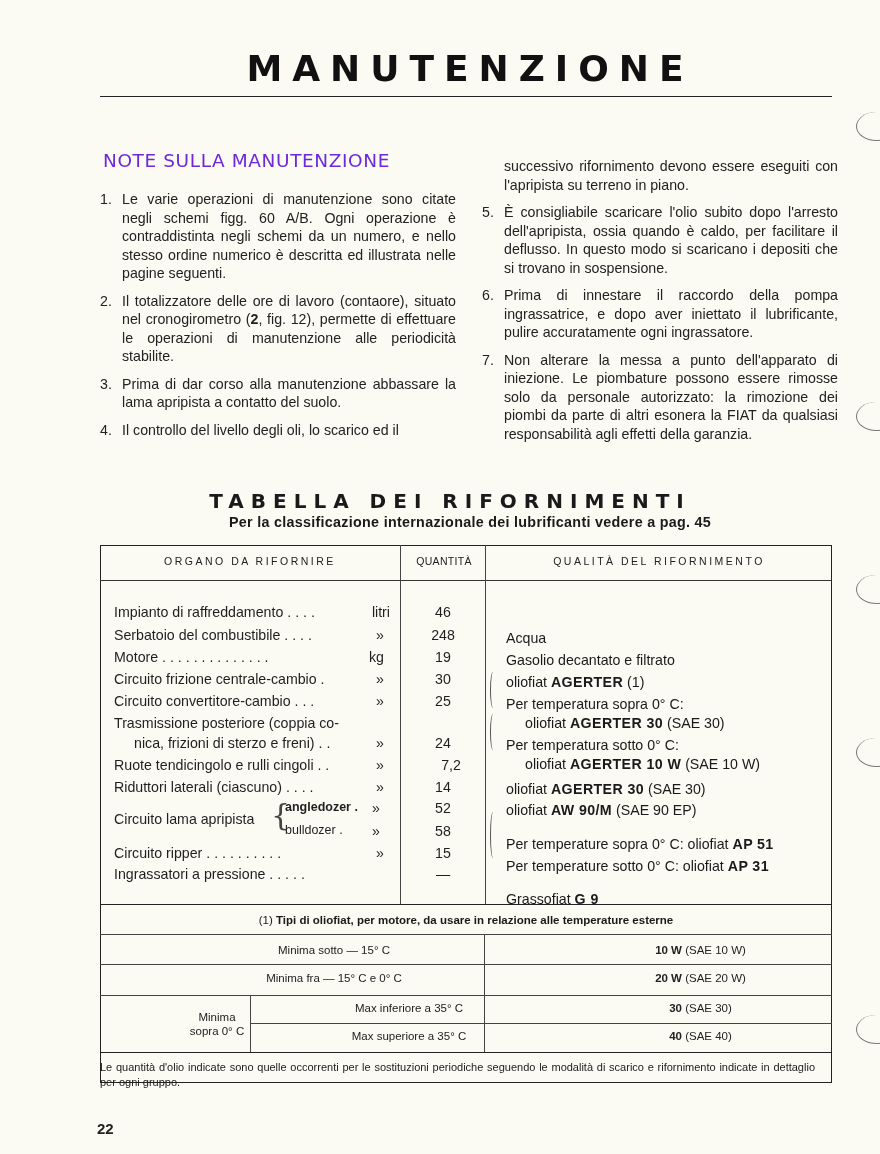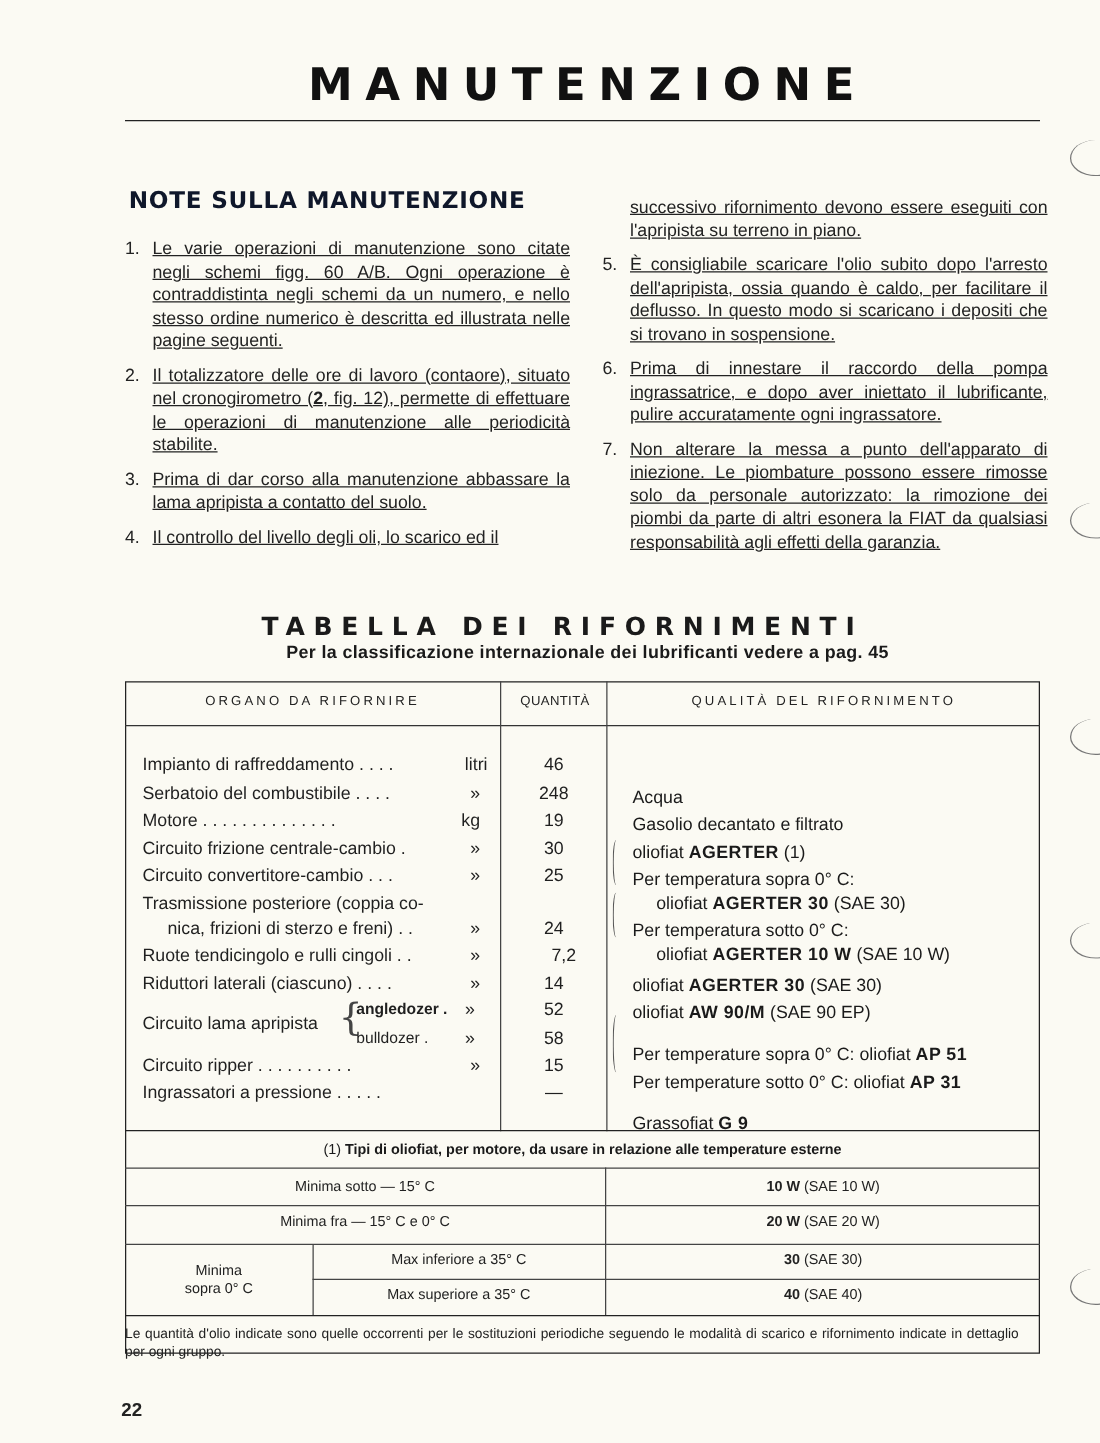--- a/index.html
+++ b/index.html
@@ -10,23 +10,23 @@
   }
   .abs { position:absolute; }
   #main-title {
     left:0; width:940px; top:48px; text-align:center;
     font-family:"DejaVu Sans", sans-serif; font-weight:bold;
     font-size:36px; letter-spacing:10px; color:#111;
   }
   #title-rule { left:100px; top:96px; width:732px; height:0; border-top:1.5px solid #222; }
   #notes-heading {
     left:103px; top:150px; font-family:"DejaVu Sans", sans-serif;
-    font-weight:bold; font-size:18.5px; letter-spacing:0.6px; color:#0f172a;
-  }
-  .col { font-size:14.2px; line-height:18.5px; text-align:justify; color:#222;text-decoration:underline; }
+    font-weight:normal; font-size:18.5px; letter-spacing:0.6px; color:#6d28d9;
+  }
+  .col { font-size:14.2px; line-height:18.5px; text-align:justify; color:#222; }
   .note { position:relative; padding-left:22px; margin-bottom:9px; }
   .note .num { position:absolute; left:0; top:0; }
   .note .txt { display:block; }
   #col-left { left:100px; top:190px; width:356px; }
   #col-right { left:482px; top:157px; width:356px; }
   #col-right .cont { padding-left:22px; margin-bottom:9px; }
 
   #tbl-title {
     left:0; width:900px; top:489px; text-align:center;
     font-family:"DejaVu Sans", sans-serif; font-weight:bold; font-size:20px; letter-spacing:7px;
@@ -51,21 +51,21 @@
   .organ .unit { position:absolute; right:0; top:0; }
   .qty { left:402px; width:82px; text-align:center; font-size:14.2px; }
   .qual { left:506px; font-size:14.2px; white-space:nowrap;margin-top:25px; }
   .qual b { font-weight:bold; letter-spacing:0.4px; }
   .brace { font-family:"DejaVu Serif", serif; color:#333; }
 
   #tbl-mid-rule { left:100px; top:904px; width:732px; border-top:1.8px solid #222; }
   #footnote-title { left:100px; width:732px; top:914px; text-align:center; font-size:11.5px; }
   #footnote-title b { font-weight:bold; }
   .hl { left:100px; width:732px; border-top:1px solid #444; }
-  .ft { font-size:11.5px; color:#222; }
+  .ft { font-size:11.5px; color:#222;padding-left:42px; }
   .ftr { text-align:center; }
   #vl3 { left:484px; top:934px; height:118px; }
   #vl4 { left:250px; top:996px; height:56px; }
   #bottom-rule { left:100px; top:1052px; width:732px; border-top:1.8px solid #222; }
   #bottom-note { left:100px; top:1060px; width:715px; font-size:11px; line-height:15px; text-align:justify; color:#222; }
   #page-number { left:97px; top:1120px; font-size:15px; font-weight:bold; color:#222; }
 
   .hole {
     position:absolute; left:856px; width:40px; height:28px;
     border-left:1.3px solid #777; border-bottom:1.3px solid #777;

